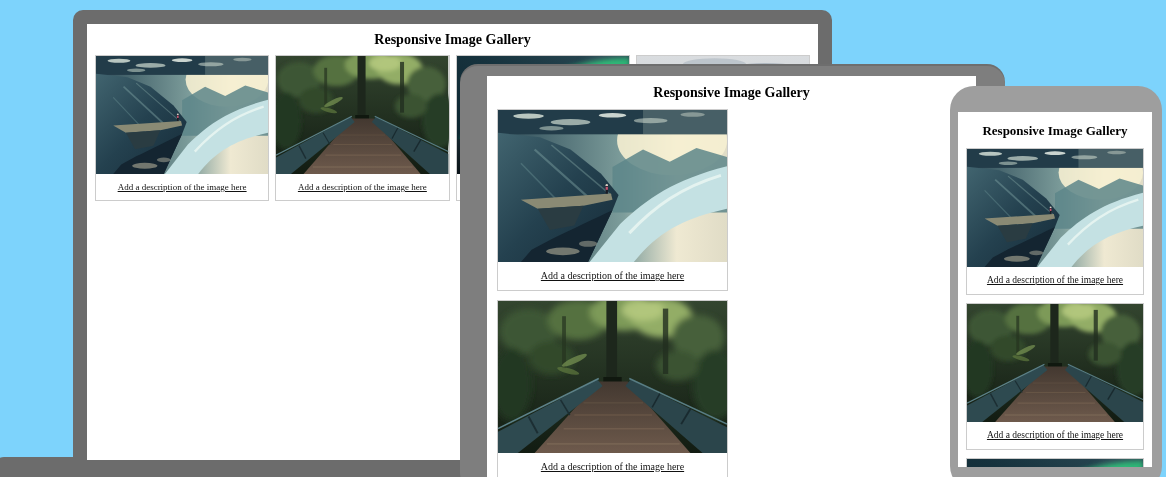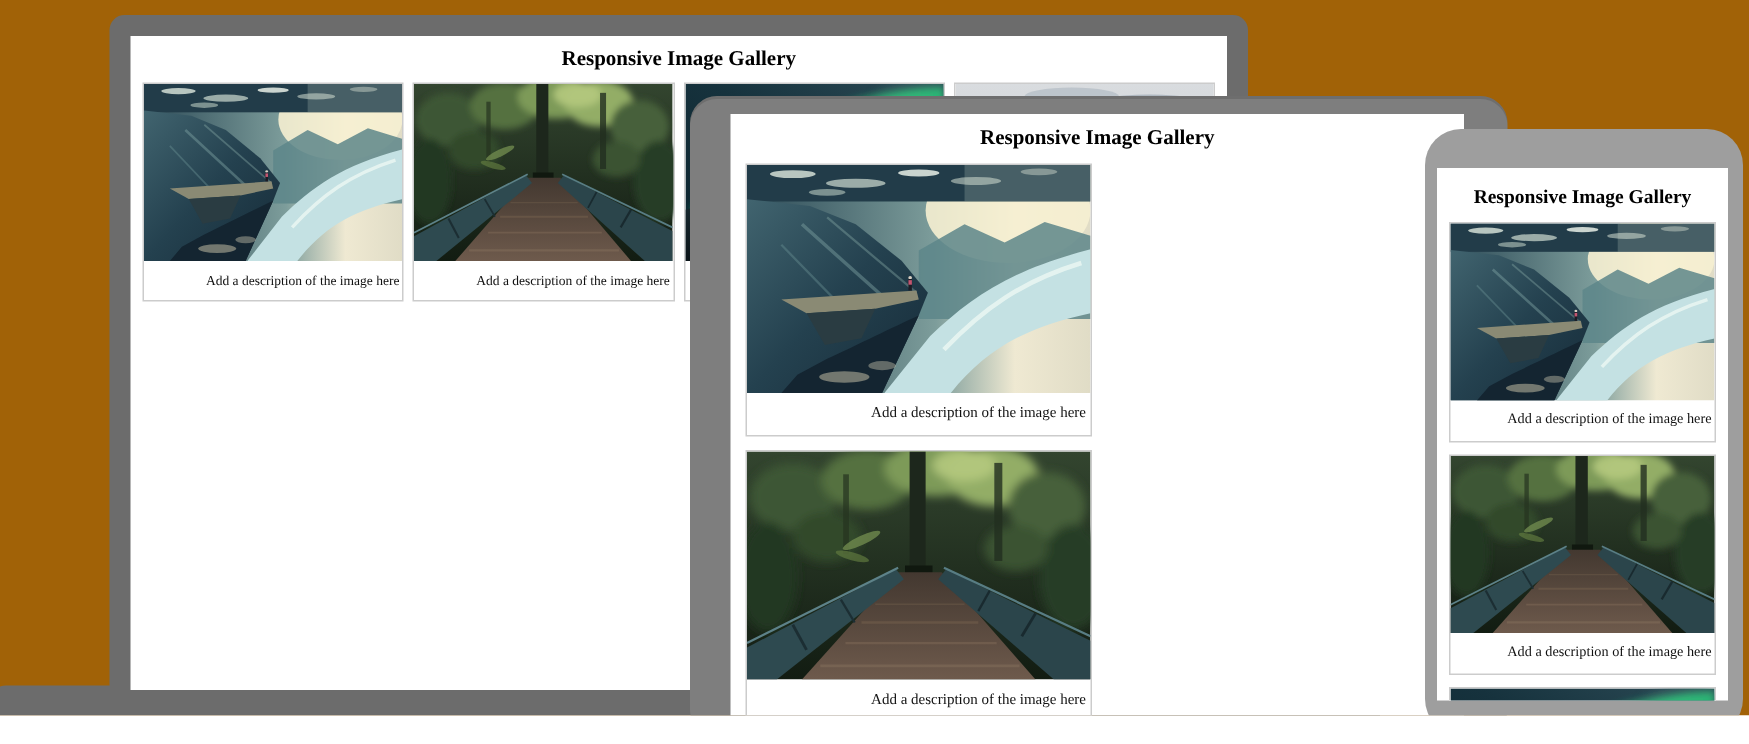--- a/index.html
+++ b/index.html
@@ -1,16 +1,16 @@
 <!DOCTYPE html>
 <html style="--laptop-frame: #6c6c6c; --tablet-frame: #7e7e7e; --phone-frame: #9e9e9e; --screen-bg: #ffffff; --card-border: #cccccc; --text: #000000;"><head>
 <meta charset="utf-8">
 <style>
   html,body{margin:0;padding:0;background:#fff;}
-  #canvas{position:relative;width:1166px;height:477px;background:#a16207;overflow:hidden;
+  #canvas{position:relative;width:1166px;height:477px;background:#7dd3fc;overflow:hidden;
           font-family:"Liberation Serif", serif;}
 
   
   .laptop-bezel{position:absolute;left:73px;top:10px;width:759px;height:450px;
     background:var(--laptop-frame,#6c6c6c);border-radius:10px 10px 0 0;z-index:1;}
   .laptop-screen{position:absolute;left:87px;top:24px;width:731px;height:436px;
     background:var(--screen-bg,#fff);z-index:1;overflow:hidden;}
   .laptop-base{position:absolute;left:-8px;top:457px;width:928px;height:35px;
     background:linear-gradient(var(--laptop-frame,#6c6c6c) 65%,#787878);
     border-radius:12px;z-index:1;}
@@ -40,21 +40,21 @@
   .card{margin:0;border:1px solid var(--card-border,#ccc);background:#fff;box-sizing:border-box;}
   .laptop-screen .card{width:176px;}
   .tablet-screen .card{width:231px;}
   .phone-screen  .card{width:178px;}
 
   .photo{display:block;width:100%;}
   .laptop-screen .photo{height:118px;}
   .tablet-screen .photo{height:152px;}
   .phone-screen  .photo{height:118px;}
 
-  .desc{display:block;text-align:right;color:#111;line-height:1.15;}
+  .desc{display:block;text-align:center;color:#111;line-height:1.15;text-decoration:underline;}
   .laptop-screen .desc{font-size:9px;padding:8px 2px;}
   .tablet-screen .desc{font-size:10px;padding:8px 3px;}
   .phone-screen  .desc{font-size:9.5px;padding:8px 2px;}
 
   .svgdefs{position:absolute;width:0;height:0;}
 </style>
 </head>
 <body>
 
 <div id="canvas">

